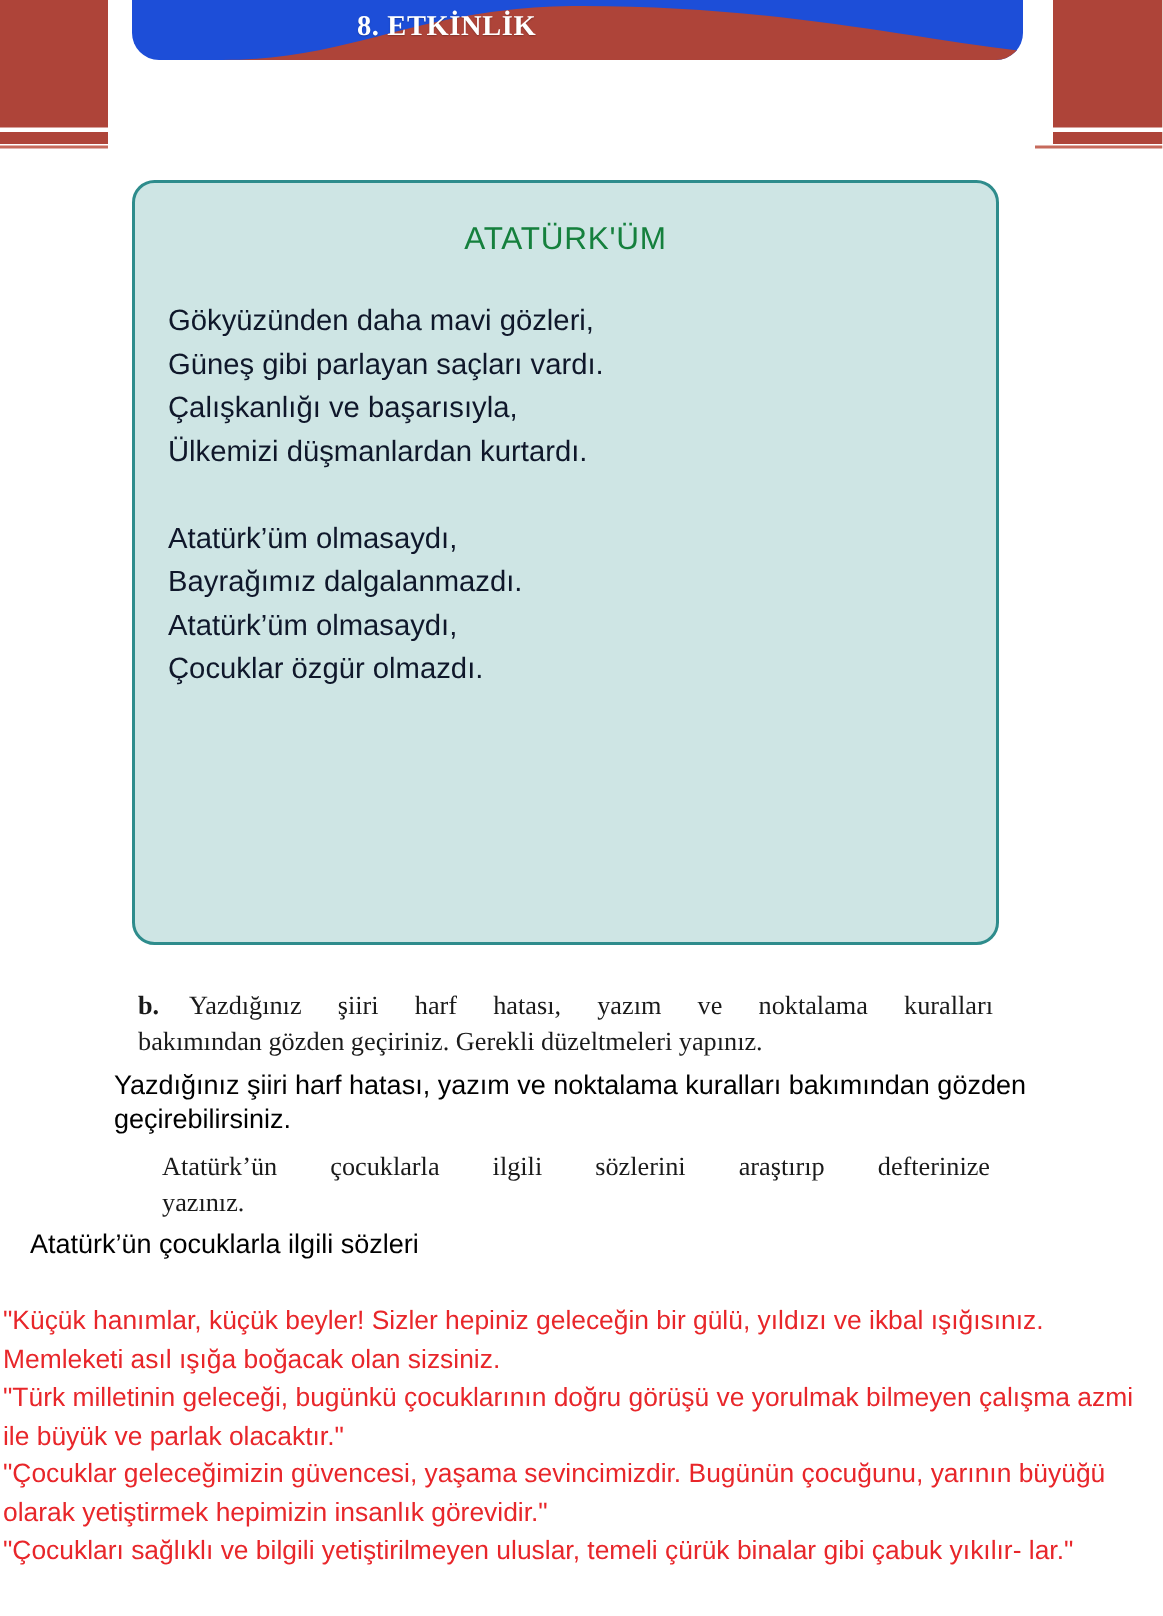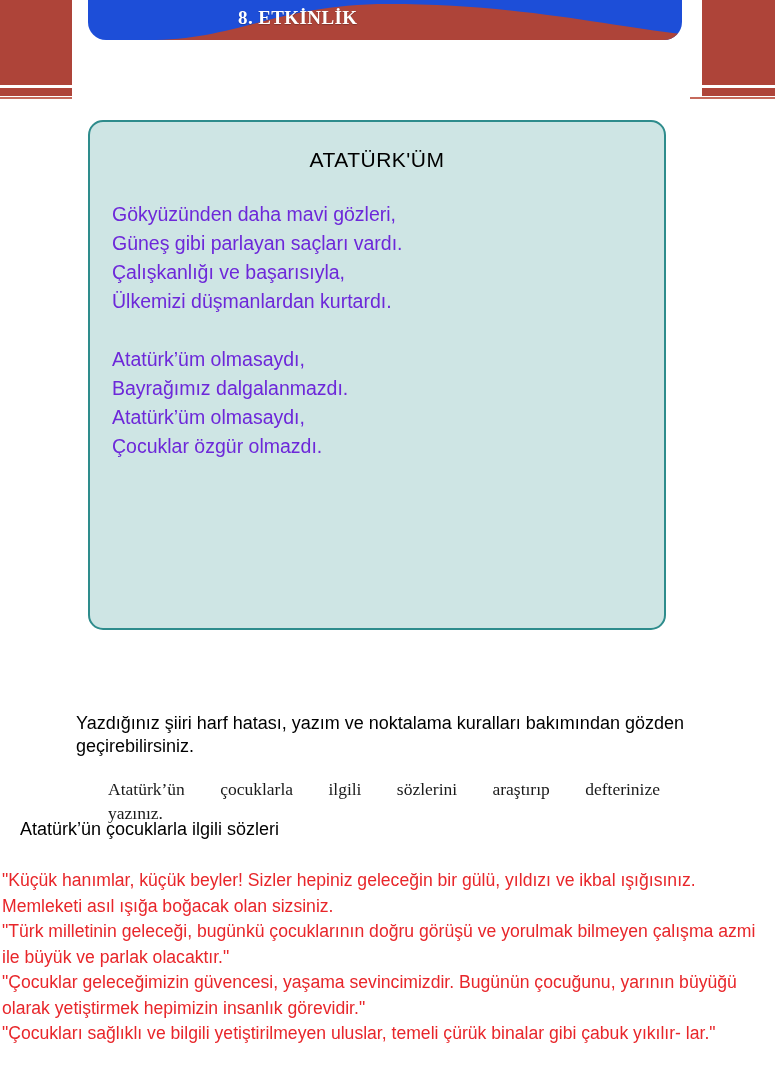--- a/index.html
+++ b/index.html
@@ -39,36 +39,36 @@
     font-family:"Liberation Serif",serif;font-size:17.5px;line-height:24px;
     text-align:justify;
   }
   .instr b{font-weight:bold;}
   .instr .lead{display:inline-block;width:34px;}
   #instr-a{left:92px;top:48px;width:575px;text-align:justify;}
   #instr-a .l1{display:block;text-align:justify;text-align-last:justify;}
   #instr-b{left:92px;top:658px;width:570px;}
   #instr-b .l1{display:block;text-align:justify;text-align-last:justify;}
   #instr-c{left:108px;top:765px;width:552px;}
-  #instr-c .l1{display:block;text-align:justify;text-align-last:justify;margin-top:12px;}
+  #instr-c .l1{display:block;text-align:justify;text-align-last:justify;}
 
   
   .poem-box{
     position:absolute;left:88px;top:120px;width:578px;height:510px;
     background:#CEE5E4;border:2px solid #2E8C8C;border-radius:15px;
     box-sizing:border-box;
   }
   .poem-title{
     position:absolute;left:0;right:0;top:26px;text-align:center;
-    color:#000000;font-family:"Liberation Sans",sans-serif;
+    color:#15803d;font-family:"Liberation Sans",sans-serif;
     font-size:21px;letter-spacing:.5px;
   }
   .poem-body{
     position:absolute;left:22px;top:78px;right:20px;
-    color:#6d28d9;font-family:"Liberation Sans",sans-serif;
+    color:#0f172a;font-family:"Liberation Sans",sans-serif;
     font-size:19.5px;line-height:29px;
   }
   .poem-body .stanza{margin:0 0 29px 0;}
   .poem-body .pline{display:block;white-space:pre;}
 
   
   .answer{
     position:absolute;color:#000000;
     font-family:"Liberation Sans",sans-serif;
     font-size:18px;line-height:22.5px;
@@ -111,20 +111,24 @@
 Güneş gibi parlayan saçları vardı.
 Çalışkanlığı ve başarısıyla,
 Ülkemizi düşmanlardan kurtardı.</div>
       <div class="stanza pline">Atatürk’üm olmasaydı,
 Bayrağımız dalgalanmazdı.
 Atatürk’üm olmasaydı,
 Çocuklar özgür olmazdı.</div>
     </div>
   </div>
 
+  <div class="instr" id="instr-b">
+    <span class="l1"><b class="lead">b.</b><span>Yazdığınız şiiri harf hatası, yazım ve noktalama kuralları</span></span>
+    <span>bakımından gözden geçiriniz. Gerekli düzeltmeleri yapınız.</span>
+  </div>
 
   <div class="answer" id="answer-b">Yazdığınız şiiri harf hatası, yazım ve noktalama kuralları bakımından gözden geçirebilirsiniz.</div>
 
   <div class="instr" id="instr-c">
     <span class="l1"><span>Atatürk’ün çocuklarla ilgili sözlerini araştırıp defterinize</span></span>
     <span>yazınız.</span>
   </div>
 
   <div class="answer" id="answer-c">Atatürk’ün çocuklarla ilgili sözleri</div>
 

